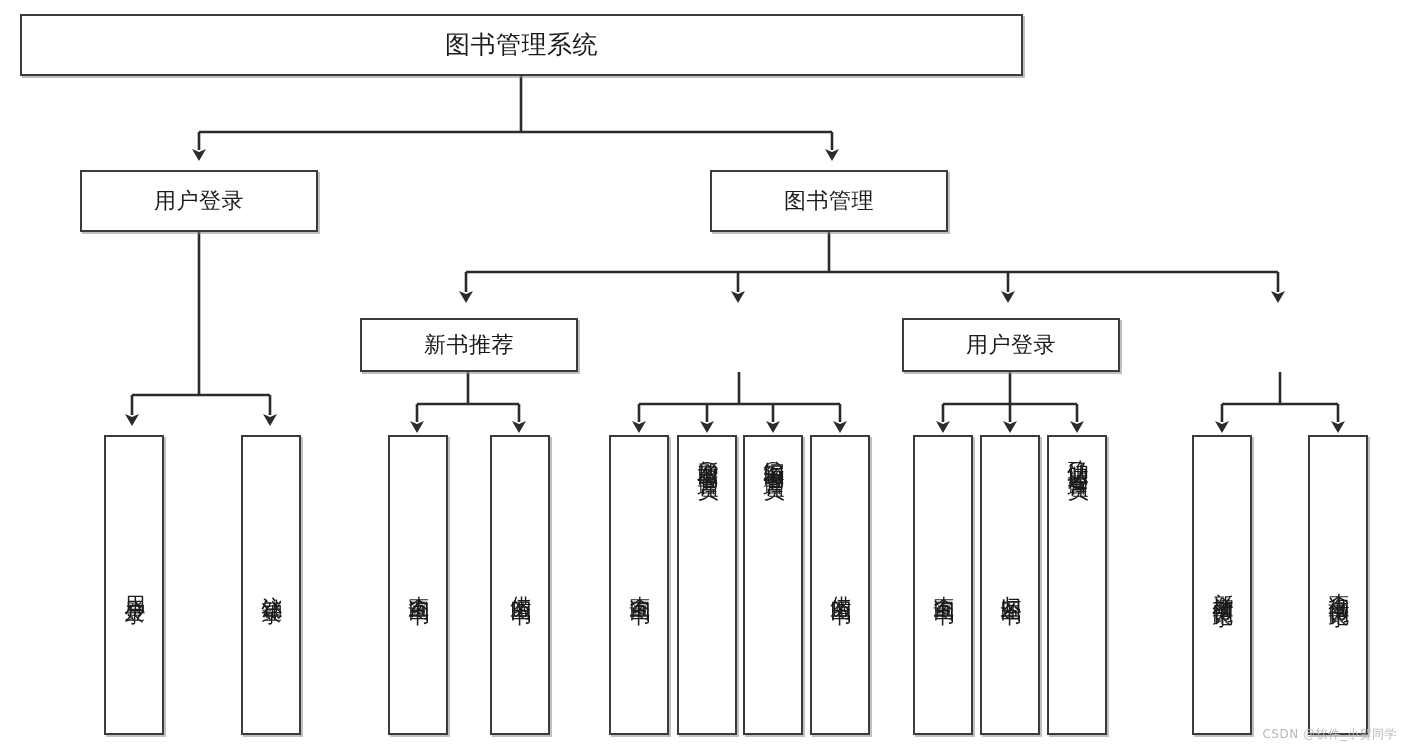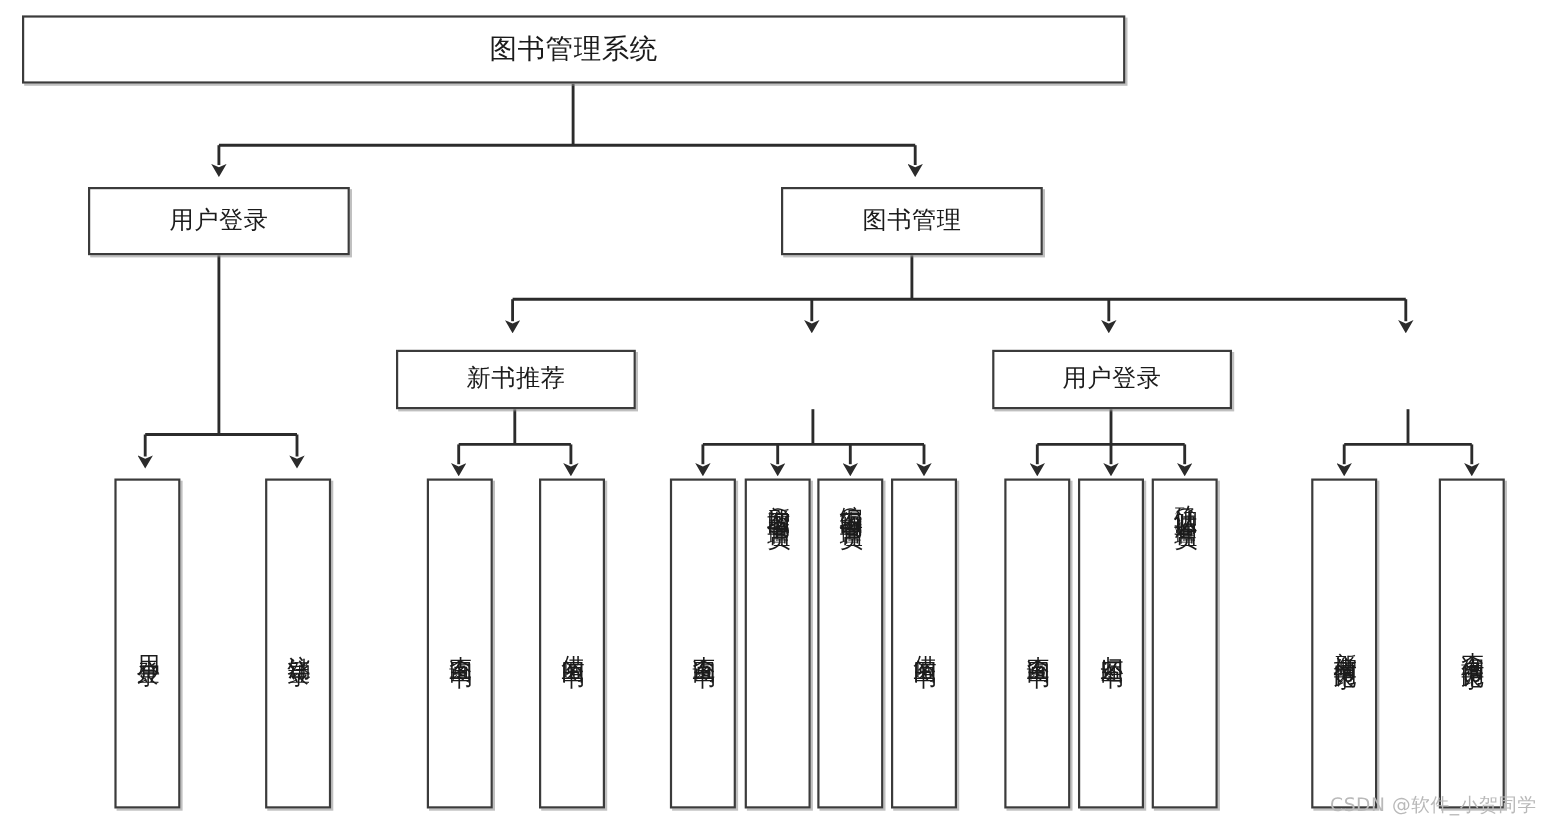--- a/index.html
+++ b/index.html
@@ -64,21 +64,21 @@
     writing-mode: vertical-rl;
     text-orientation: upright;
     line-height: 1.14;
     letter-spacing: 3px;
     white-space: nowrap;
   }
   #watermark {
     position: absolute;
     right: 8px;
     bottom: 4px;
-    font-size: 17px;
+    font-size: 12px;
     color: #b9b9b9;
     letter-spacing: 0.5px;
     white-space: nowrap;
     font-family: "DejaVu Sans", "Liberation Sans", sans-serif;
   }
 </style>
 </head>
 <body>
 
 <div id="canvas">

